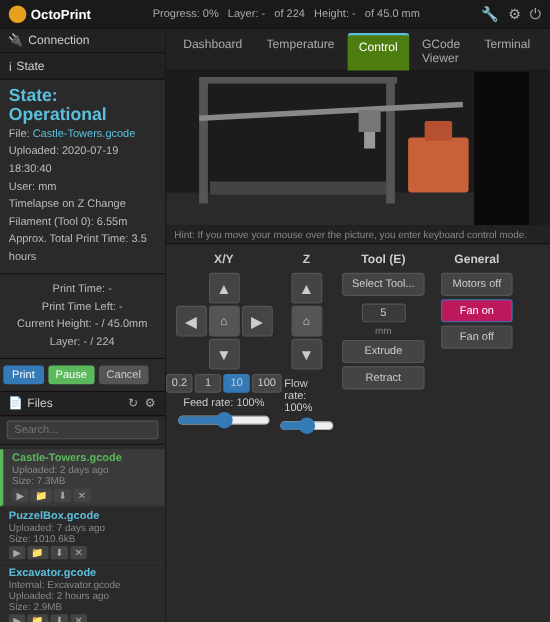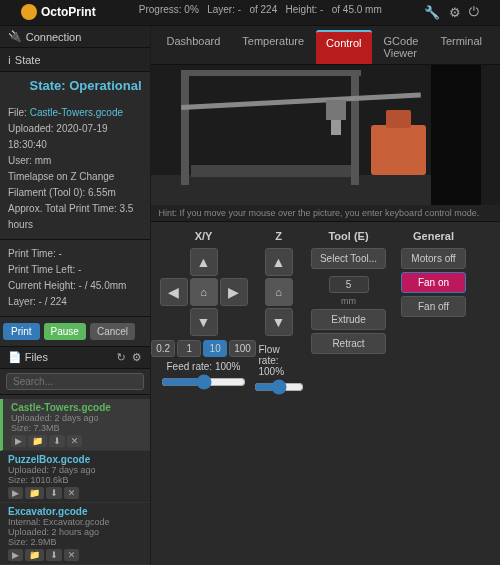--- a/index.html
+++ b/index.html
@@ -10,23 +10,23 @@
       color: #ccc;
       width: 500px;
       height: 565px;
       overflow: hidden;
     }
 
     
     .top-bar {
       background: #1a1a1a;
       display: flex;
-      align-items: flex-start;
+      align-items: center;
       justify-content: space-between;
-      padding: 4px 21px;
+      padding: 4px 8px;
       height: 26px;
       border-bottom: 1px solid #111;
     }
     .top-bar-left {
       display: flex;
       align-items: center;
       gap: 4px;
       font-size: 12px;
       font-weight: bold;
       color: #fff;
@@ -80,38 +80,38 @@
       gap: 4px;
     }
     .state-section {
       padding: 6px 8px;
       font-size: 10px;
       border-bottom: 1px solid #111;
     }
     .state-label {
       color: #5bc0de;
       font-weight: bold;
-      margin-bottom: 12px;
-      font-size: 13px;
-      text-align: right;
+      margin-bottom: 0;
+      font-size: 16px;
     }
     .state-info {
       line-height: 1.6;
       color: #bbb;
       font-size: 10px;
     }
     .state-info .file-link {
       color: #5bc0de;
     }
     .print-info {
       padding: 6px 8px;
       font-size: 10px;
       color: #bbb;
       line-height: 1.6;
       border-bottom: 1px solid #111;
+      text-align: center;
     }
 
     
     .print-buttons {
       display: flex;
       gap: 4px;
       padding: 6px 3px;
       border-bottom: 1px solid #111;
     }
     .btn-print {
@@ -239,21 +239,21 @@
     }
     .tab {
       padding: 5px 10px;
       font-size: 11px;
       color: #aaa;
       cursor: pointer;
       border-radius: 3px 3px 0 0;
       margin-right: 2px;
     }
     .tab.active {
-      background: #b91c1c;
+      background: #4d7c0f;
       color: #fff;
       border-top: 2px solid #5bc0de;
     }
 
     
     .camera-view {
       width: 100%;
       height: 140px;
       background: #1a1a1a;
       position: relative;

